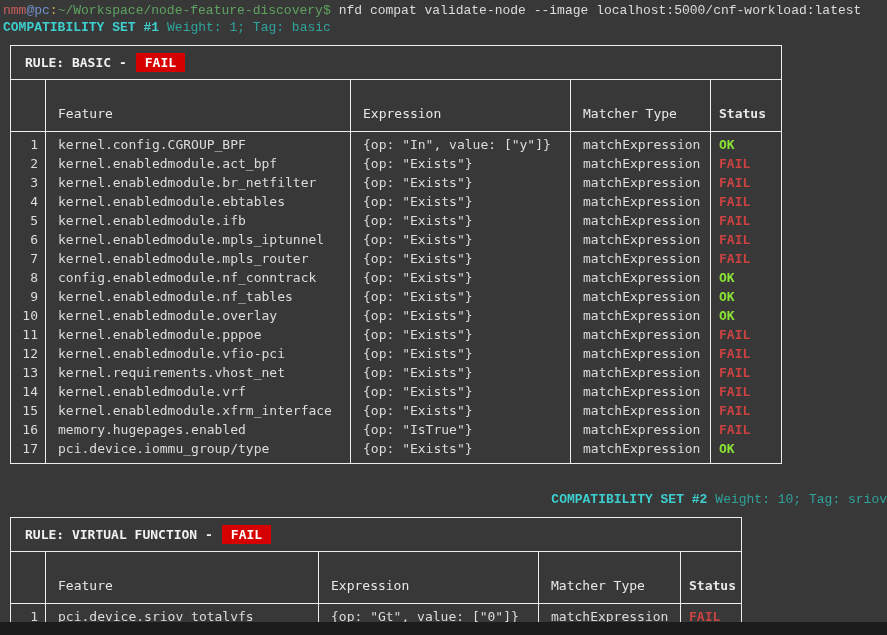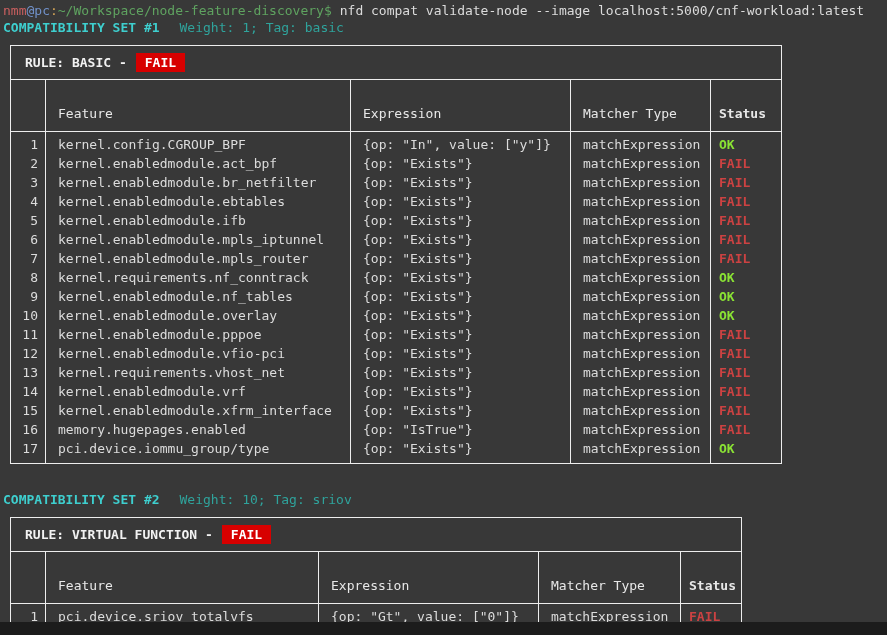--- a/index.html
+++ b/index.html
@@ -5,34 +5,34 @@
   html, body { margin:0; padding:0; }
   body {
     width:887px; height:635px;
     background:var(--bg,#383838);
     color:var(--text,#dcdcdc);
     font-family:"DejaVu Sans Mono", monospace;
     font-size:13px; line-height:17px;
     position:relative; overflow:hidden;
   }
   .term { padding:2px 0 0 3px; }
-  .line { white-space:pre; }
+  .line { white-space:pre;font-family:Liberation Mono, monospace; }
 
   
   .p-user  { color:var(--prompt-user,#c95f5f); }
   .p-host  { color:var(--prompt-host,#7191c9); }
   .p-colon { color:var(--prompt-colon,#d2a356); }
   .p-path  { color:var(--prompt-path,#5fa360); }
   .p-dollar{ color:var(--prompt-path,#5fa360); }
   .p-cmd   { color:var(--text,#dcdcdc); margin-left:8px; }
 
   
   .set-title { color:var(--heading-cyan,#3ecfcf); font-weight:bold; }
-  .set-meta  { color:var(--meta-teal,#2fa39c); margin-left:20px; }
-  .set2-line { margin-top:27px; }
+  .set-meta  { color:var(--meta-teal,#2fa39c); margin-left:8px; }
+  .set2-line { margin-top:27px;text-align:right; }
 
   
   table {
     border-collapse:collapse;
     table-layout:fixed;
     margin:9px 0 0 7px;
     border:1px solid var(--border,#ededed);
   }
   th, td {
     border-left:1px solid var(--border,#ededed);
@@ -147,21 +147,21 @@
         </tr>
         <tr>
           <td class="col-num">7</td>
           <td class="col-feature">kernel.enabledmodule.mpls_router</td>
           <td class="col-expression">{op: "Exists"}</td>
           <td class="col-matcher">matchExpression</td>
           <td class="col-status fail">FAIL</td>
         </tr>
         <tr>
           <td class="col-num">8</td>
-          <td class="col-feature">kernel.requirements.nf_conntrack</td>
+          <td class="col-feature">config.enabledmodule.nf_conntrack</td>
           <td class="col-expression">{op: "Exists"}</td>
           <td class="col-matcher">matchExpression</td>
           <td class="col-status ok">OK</td>
         </tr>
         <tr>
           <td class="col-num">9</td>
           <td class="col-feature">kernel.enabledmodule.nf_tables</td>
           <td class="col-expression">{op: "Exists"}</td>
           <td class="col-matcher">matchExpression</td>
           <td class="col-status ok">OK</td>

